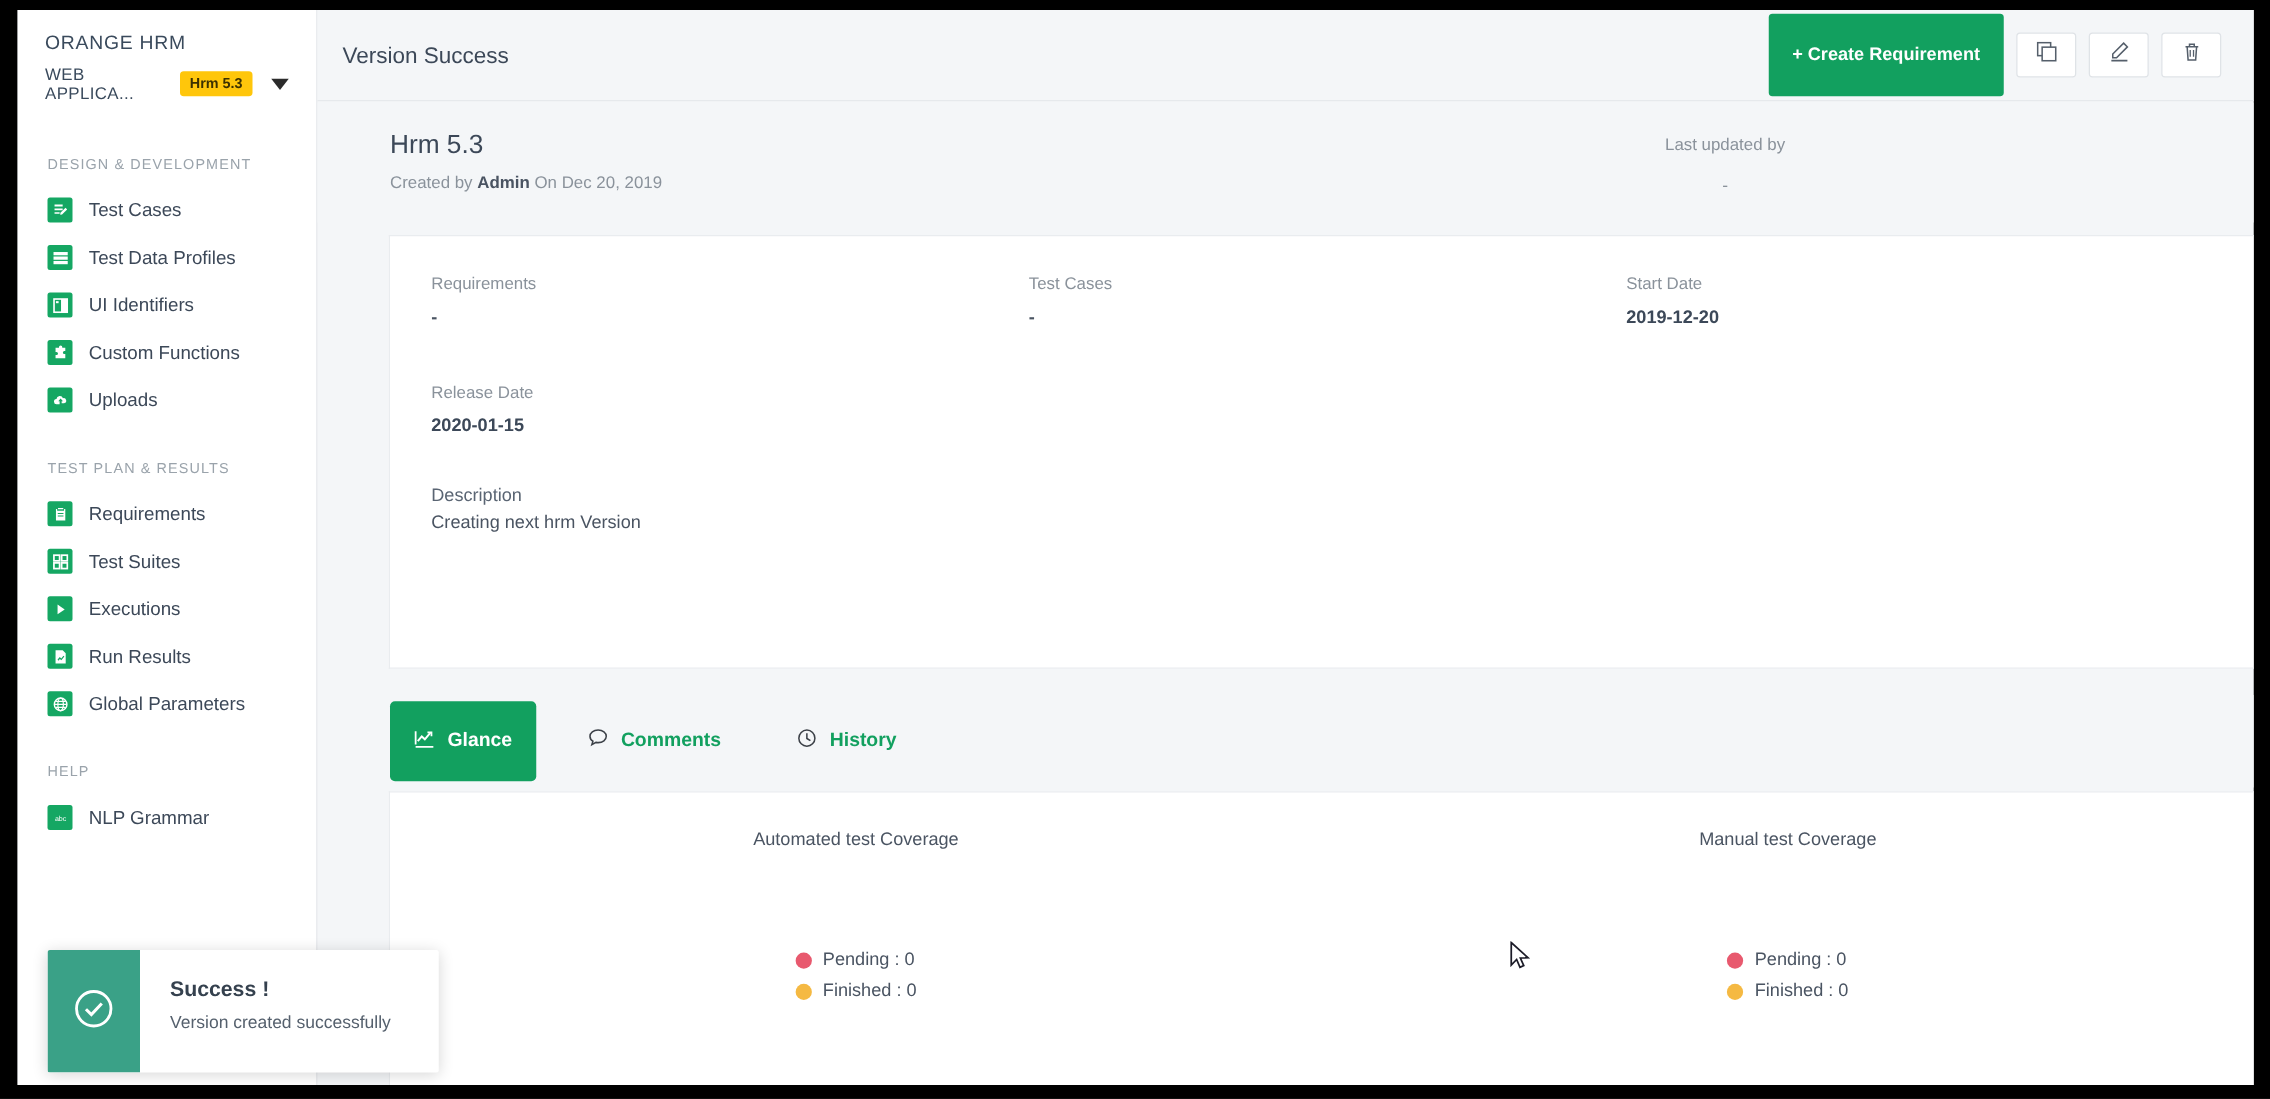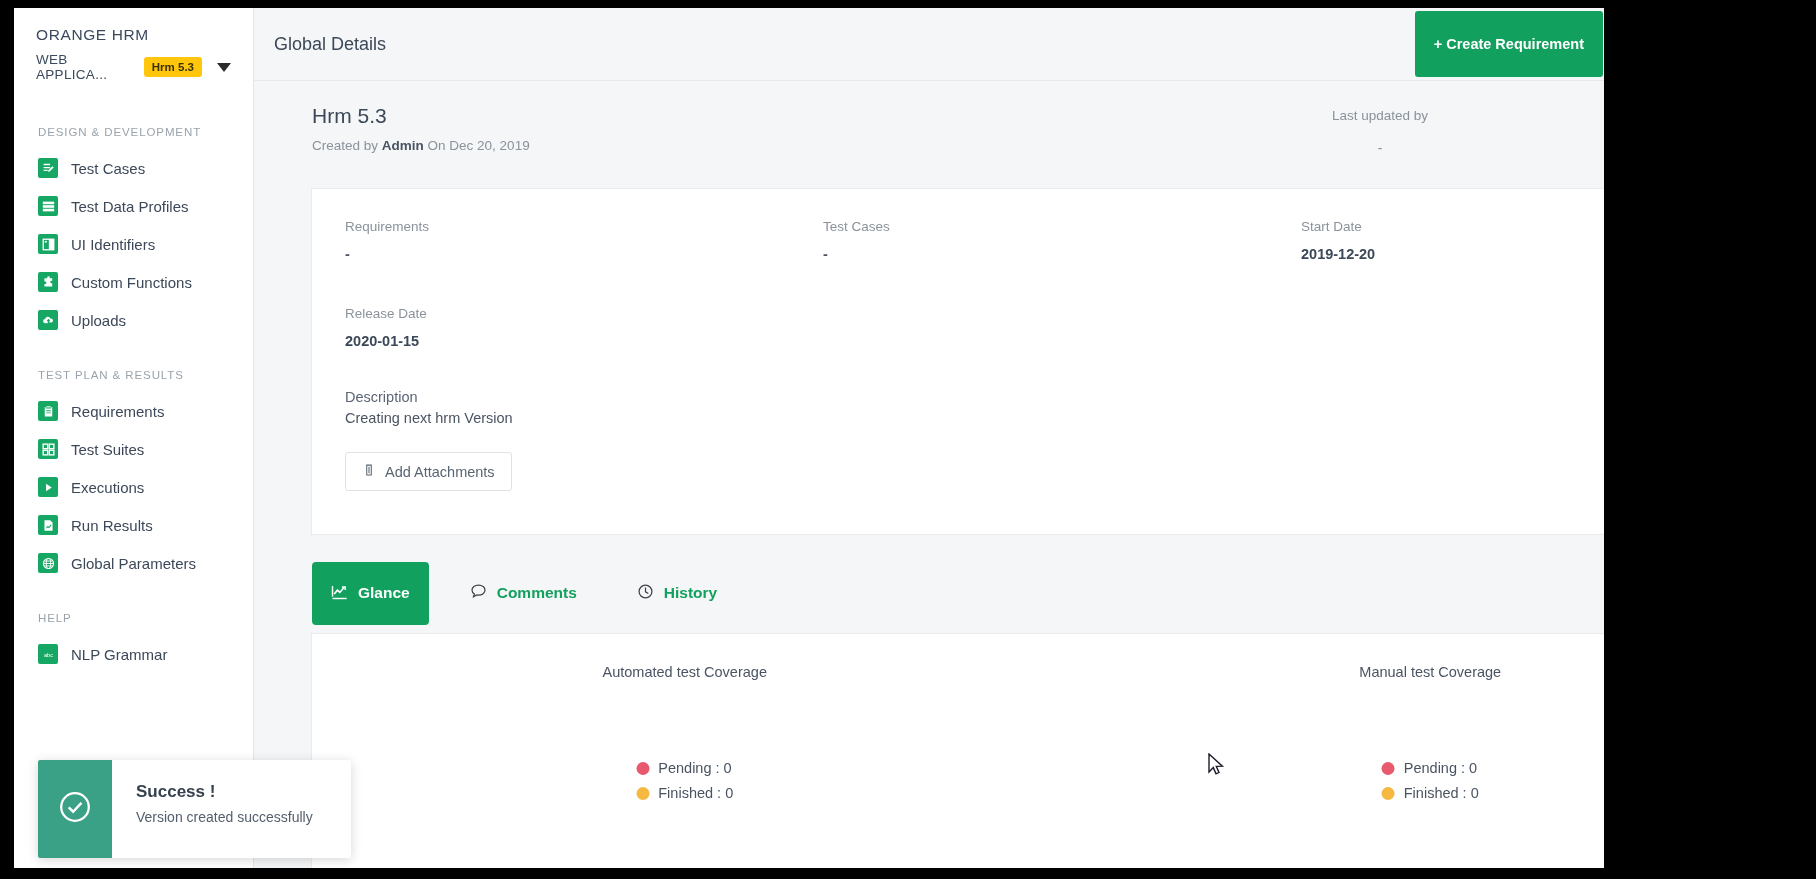--- a/index.html
+++ b/index.html
@@ -5,21 +5,21 @@
   * { box-sizing: border-box; margin: 0; padding: 0; }
   html, body {
     width: 1816px; height: 879px;
     background: #000;
     font-family: "Liberation Sans", sans-serif;
     overflow: hidden;
   }
   .viewport {
     position: absolute;
     left: 14px; top: 8px;
-    width: 1590px; height: 860px;
+    width: 1789px; height: 860px;
     background: #f4f6f8;
     overflow: hidden;
   }
 
   
   .sidebar {
     position: absolute; left: 0; top: 0;
     width: 240px; height: 860px;
     background: #ffffff;
     border-right: 1px solid #e3e6ea;
@@ -337,21 +337,21 @@
       <span class="nav-ico">
         <svg width="13" height="13" viewBox="0 0 16 16">
             <text x="8" y="10.5" font-size="7" fill="#fff" text-anchor="middle" font-family="Liberation Sans, sans-serif">abc</text>
           </svg>
       </span>
       <span>NLP Grammar</span>
     </div>
   </div>
 
   <div class="topbar">
-    <div class="page-title">Global Details</div>
+    <div class="page-title">Version Success</div>
     <div class="topbar-actions">
       <button class="btn-primary">+ Create Requirement</button>
       <div class="icon-btn">
         <span>
           <svg width="17" height="17" viewBox="0 0 18 18">
               <rect x="1.2" y="1.2" width="11" height="11" fill="none" stroke="#555f6b" stroke-width="1.3"></rect>
               <rect x="5" y="5" width="11.5" height="11.5" fill="#fff" stroke="#555f6b" stroke-width="1.3"></rect>
             </svg>
         </span>
       </div>
@@ -412,29 +412,20 @@
       </div>
       <div></div>
       <div></div>
     </div>
 
     <div style="margin-top:40px">
       <div class="desc-label">Description</div>
       <div class="desc-value">Creating next hrm Version</div>
     </div>
 
-    <button class="attach-btn">
-      <span>
-        <svg width="14" height="14" viewBox="0 0 16 16">
-            <path d="M5.4 2.4h5.2v11.2H5.4z" fill="none" stroke="#5a6573" stroke-width="1.2"></path>
-            <path d="M8 4.2v7.4" stroke="#5a6573" stroke-width="1.2"></path>
-          </svg>
-      </span>
-      <span>Add Attachments</span>
-    </button>
   </div>
 
   <div class="tabs-row">
     <div class="tab active">
       <span>
         <svg width="17" height="17" viewBox="0 0 18 18">
             <path d="M1.6 14.4V3.2" stroke="#fff" stroke-width="1.5"></path>
             <path d="M1.6 16.4h15" stroke="#fff" stroke-width="1.5"></path>
             <path d="M3.4 11.6l3.4-4 2.6 2.4 4.6-5.4" fill="none" stroke="#fff" stroke-width="1.7"></path>
             <path d="M11.6 4.2h3.4v3.2" fill="none" stroke="#fff" stroke-width="1.5"></path>

